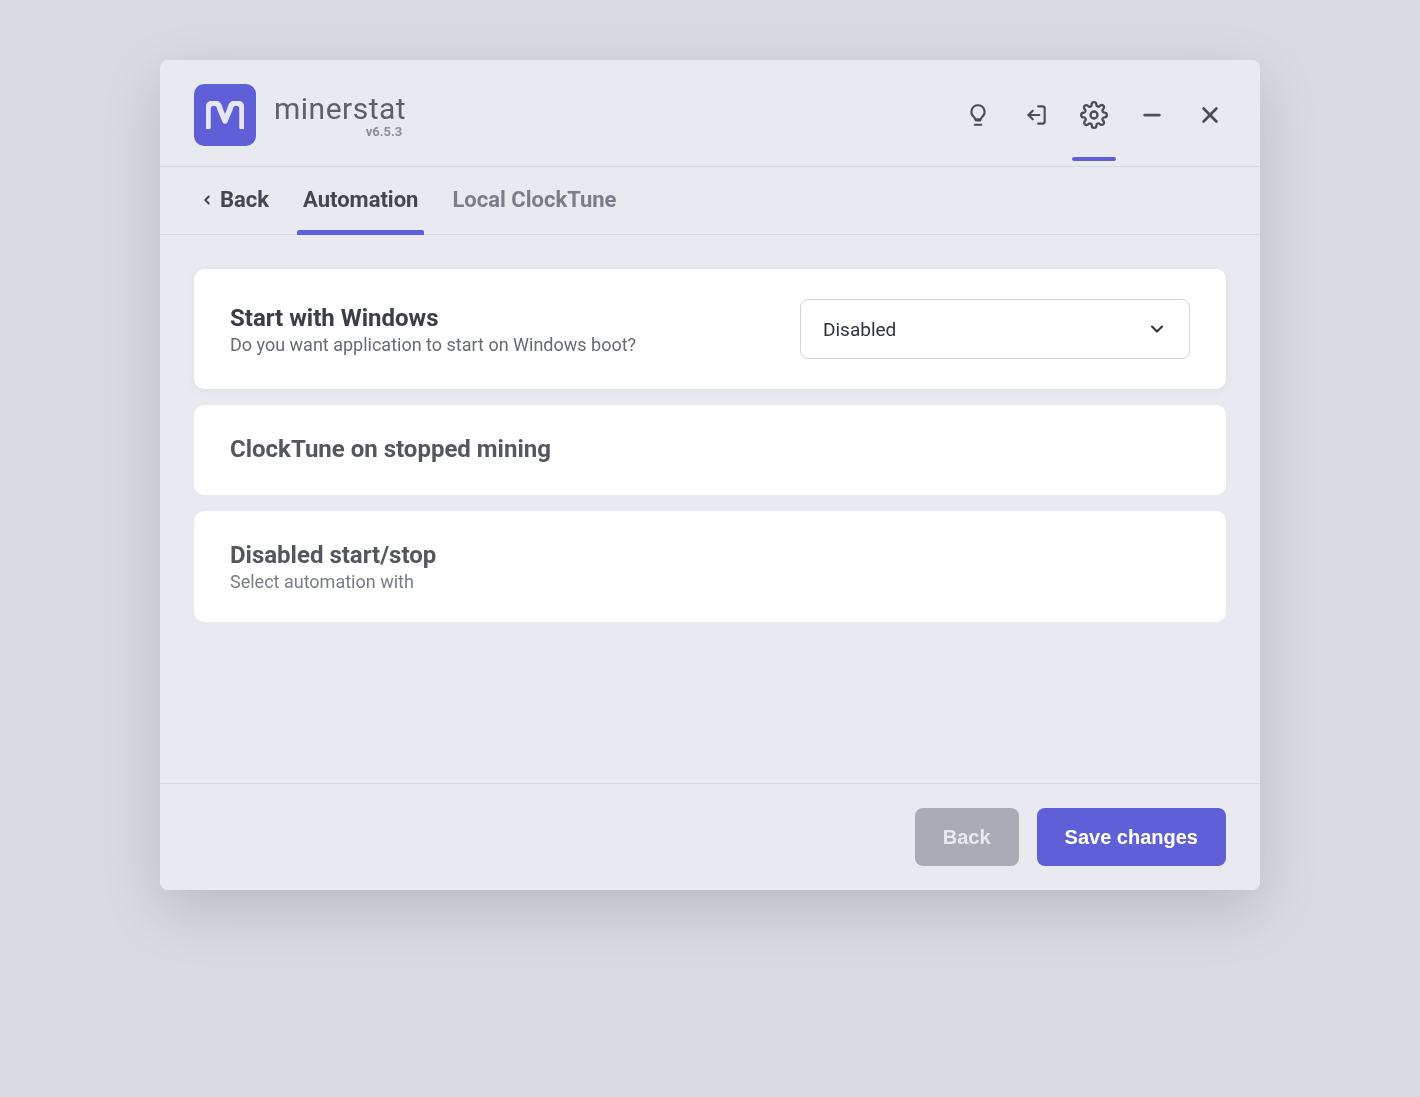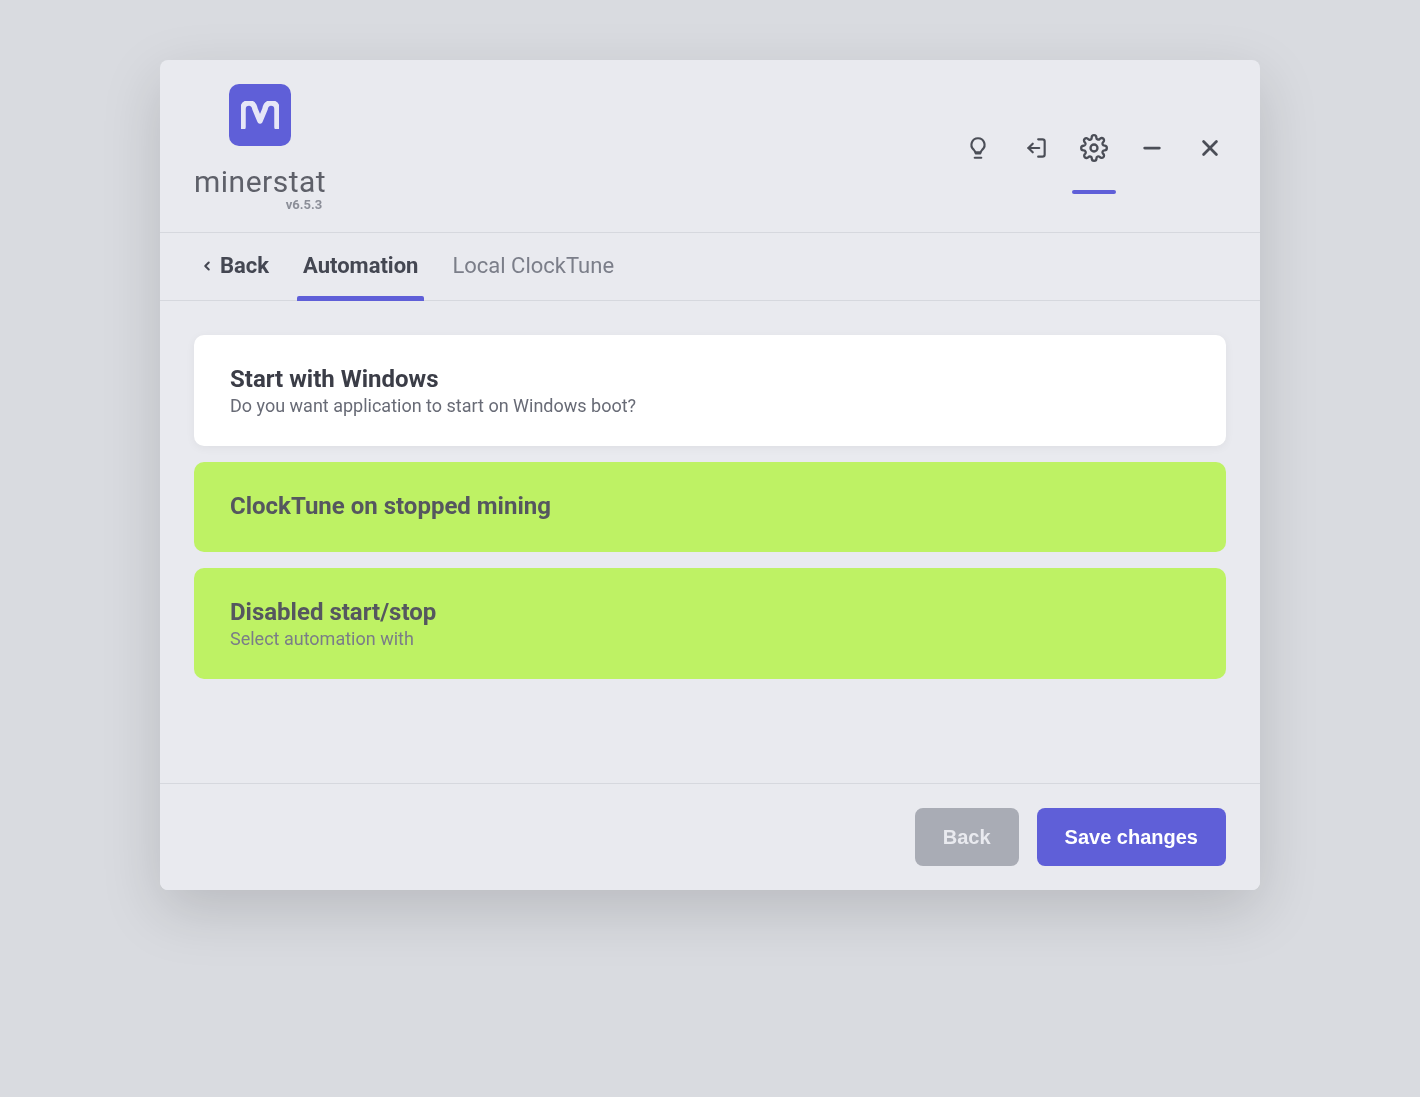--- a/index.html
+++ b/index.html
@@ -27,21 +27,20 @@
     display: flex;
     align-items: center;
     justify-content: space-between;
     padding: 24px 34px 20px 34px;
     border-bottom: 1px solid #d6d8de;
   }
   .brand {
     display: flex;
     align-items: center;
     gap: 18px;
-    flex-direction: column;
   }
   .brand-logo {
     width: 62px;
     height: 62px;
     background: #5f5fd8;
     border-radius: 10px;
     display: flex;
     align-items: center;
     justify-content: center;
   }
@@ -102,21 +101,21 @@
     font-size: 22px;
     font-weight: 700;
     color: #444752;
     cursor: pointer;
     padding-bottom: 22px;
     display: flex;
     align-items: center;
     gap: 6px;
     position: relative;
   }
-  .tab.inactive { color: #7b7e89; font-weight: 400; }
+  .tab.inactive { color: #7b7e89; font-weight: 700; }
   .tab.active::after {
     content: "";
     position: absolute;
     bottom: -1px;
     left: -6px;
     right: -6px;
     height: 5px;
     background: #5f5fd8;
     border-radius: 2px 2px 0 0;
   }
@@ -131,21 +130,21 @@
   }
   .card {
     border-radius: 10px;
     padding: 30px 36px;
     display: flex;
     align-items: center;
     justify-content: flex-end;
     gap: 40px;
   }
   .card.white { background: #ffffff; box-shadow: 0 2px 10px rgba(0,0,0,0.05); }
-  .card.gray { background: #bef264; }
+  .card.gray { background: #ffffff; }
   .card-text { flex: 1; }
   .card-title {
     font-size: 24px;
     font-weight: 700;
     color: #3b3d47;
     margin-bottom: 2px;
   }
   .card-desc {
     font-size: 18px;
     color: #686b76;
@@ -261,20 +260,26 @@
     </div>
   </div>
 
   <div class="content">
 
     <div class="card white">
       <div class="card-text">
         <div class="card-title">Start with Windows</div>
         <div class="card-desc">Do you want application to start on Windows boot?</div>
       </div>
+      <div class="select">
+        <span>Disabled</span>
+        <svg width="20" height="20" viewBox="0 0 24 24" fill="none" stroke="#2f323b" stroke-width="2.5" stroke-linecap="round" stroke-linejoin="round">
+            <polyline points="6 9 12 15 18 9"></polyline>
+          </svg>
+      </div>
     </div>
 
     <div class="card gray">
       <div class="card-text">
         <div class="card-title">ClockTune on stopped mining</div>
       </div>
     </div>
 
     <div class="card gray">
       <div class="card-text">

